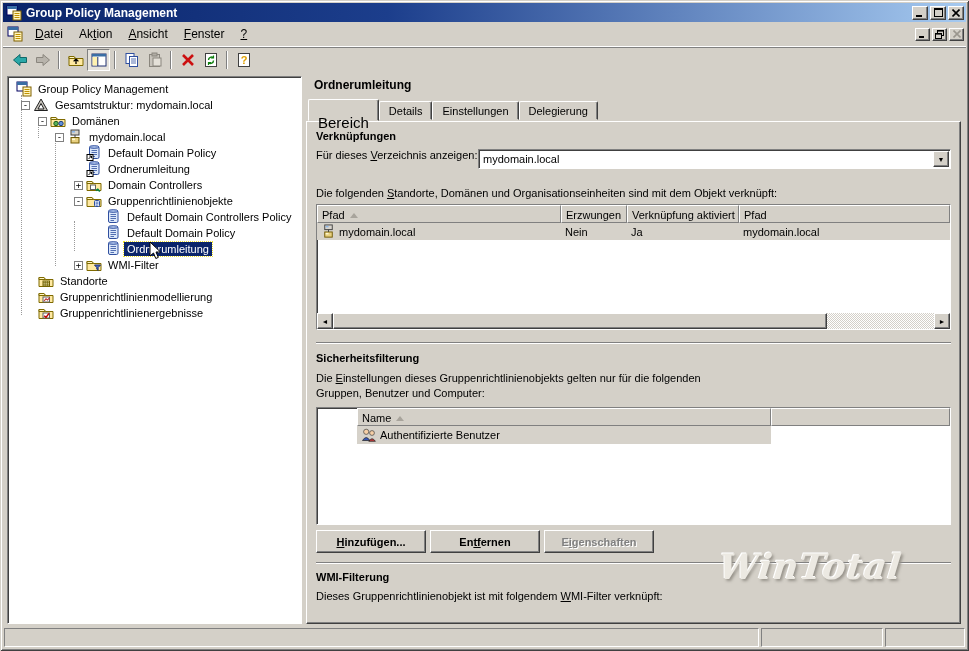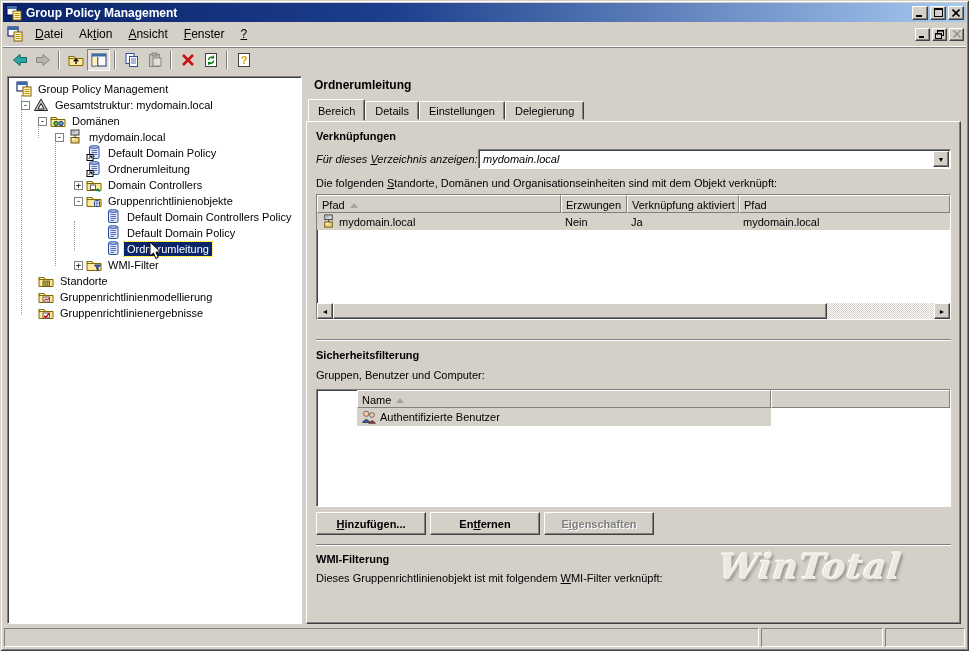--- a/index.html
+++ b/index.html
@@ -55,42 +55,42 @@
   .ticon { flex:0 0 16px; }
   .vline { position:absolute; width:1px; border-left:1px dotted #9a9a9a; }
 
   
   .right-panel { position:absolute; left:306px; top:74px; right:8px; bottom:27px; }
   .panel-title { font-size:12px; font-weight:bold; padding:4px 2px 6px 8px; }
   .tabs { display:flex; align-items:flex-end; height:22px; padding-left:2px; position:relative; z-index:2; }
   .tab { height:19px; padding:3px 9px 0; margin-top:3px; background:#D4D0C8;
     border:1px solid; border-color:#FFFFFF #404040 #D4D0C8 #FFFFFF;
     box-shadow: inset -1px 0 0 #808080; border-radius:2px 2px 0 0; }
-  .tab.active { height:22px; margin-top:11px; padding-top:5px; position:relative; top:1px; font-size:11px; }
+  .tab.active { height:22px; margin-top:11px; padding-top:14px; position:relative; top:1px; font-size:15px; }
   .tabpage { position:absolute; left:0; top:47px; right:0; bottom:0;
     border:1px solid; border-color:#FFFFFF #404040 #404040 #FFFFFF;
     box-shadow: inset -1px -1px 0 #808080, inset 1px 1px 0 #D4D0C8;
     background:#D4D0C8; padding:8px 9px; }
   .section-h { font-weight:bold; margin-bottom:7px; }
 
-  .combo-row { display:flex; align-items:center; margin-bottom:8px;font-style:italic; }
+  .combo-row { display:flex; margin-bottom:18px; }
   .combo-row .lbl { width:162px; flex:0 0 162px; }
   .combo { height:20px; flex:1; background:#FFFFFF; border:1px solid; border-color:#808080 #FFFFFF #FFFFFF #808080;
     box-shadow: inset 1px 1px 0 #404040; display:flex; align-items:center; padding-left:4px; position:relative; }
   .combo .drop { position:absolute; right:1px; top:1px; bottom:1px; width:16px;
     background:#D4D0C8; border:1px solid; border-color:#FFFFFF #404040 #404040 #FFFFFF;
     box-shadow: inset -1px -1px 0 #808080; display:flex; align-items:center; justify-content:center;
     font-size:7px; line-height:7px; }
 
   .desc { margin-bottom:5px; }
 
   
   .listbox { background:#FFFFFF; border:1px solid; border-color:#808080 #FFFFFF #FFFFFF #808080;
     box-shadow: inset 1px 1px 0 #404040; position:relative; overflow:hidden; }
-  .lb-links { height:126px; margin-bottom:19px; }
+  .lb-links { height:126px; margin-bottom:12px; }
   .lb-sec { height:118px; margin-bottom:5px;padding-left:40px; }
   .hdr { display:flex; height:18px; }
   .hcell { background:#D4D0C8; border:1px solid; border-color:#FFFFFF #808080 #808080 #FFFFFF;
     padding:2px 4px 0; display:flex; align-items:center; gap:5px; overflow:hidden; white-space:nowrap; }
   .sort-asc { width:0; height:0; border-left:4px solid transparent; border-right:4px solid transparent;
     border-bottom:5px solid #A8A49C; }
   .lrow { display:flex; height:17px; align-items:center; }
   .lrow .cell { padding:0 4px; display:flex; align-items:center; gap:3px; overflow:hidden; white-space:nowrap; height:100%; }
   .row-sel { background:#D6D2CA; }
   .c1 { width:244px; flex:0 0 244px; } .c2 { width:66px; flex:0 0 66px; }
@@ -500,20 +500,21 @@
           <div class="sb-thumb"></div>
           <div class="sb-btn sb-end">►</div>
         </div>
       </div>
 
       <div class="groove"></div>
 
       <div class="section-h" style="margin-top:8px">Sicherheitsfilterung</div>
 
       <div style="line-height:15px; margin-bottom:6px;">
+        <div><span>Die </span><span class="accel">E</span><span>instellungen dieses Gruppenrichtlinienobjekts gelten nur für die folgenden</span></div>
         <div>Gruppen, Benutzer und Computer:</div>
       </div>
 
       <div class="listbox lb-sec">
         <div class="hdr">
           <div class="hcell s1">
               <span>Name</span>
               <span class="sort-asc"></span>
             </div>
           <div class="hcell s2"></div>

